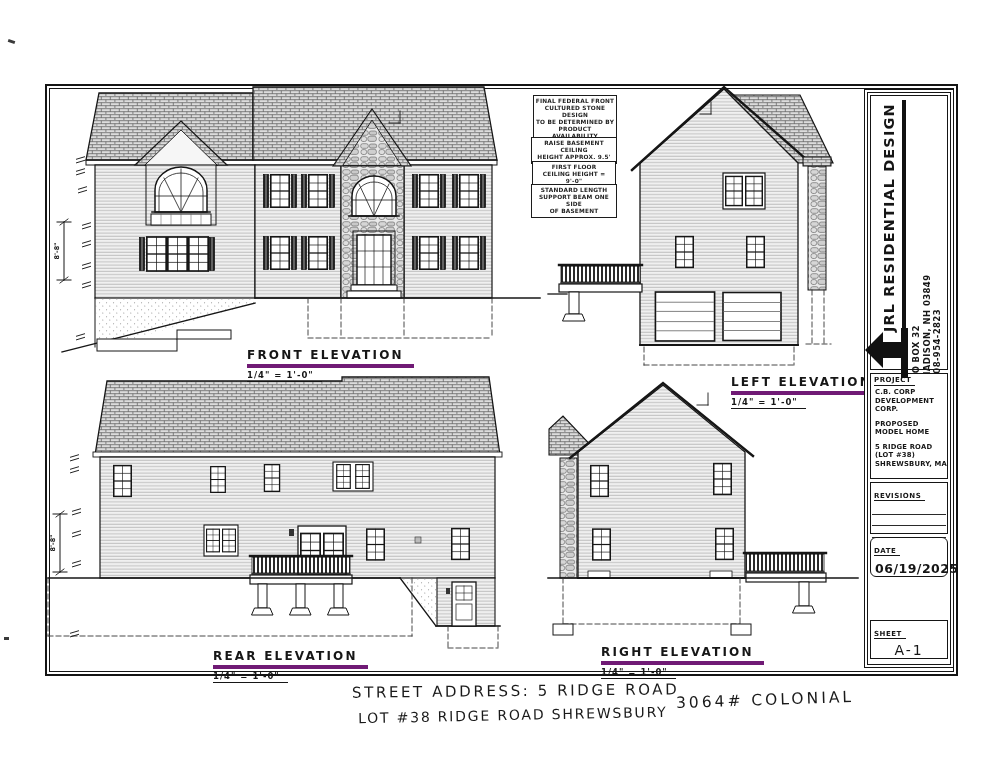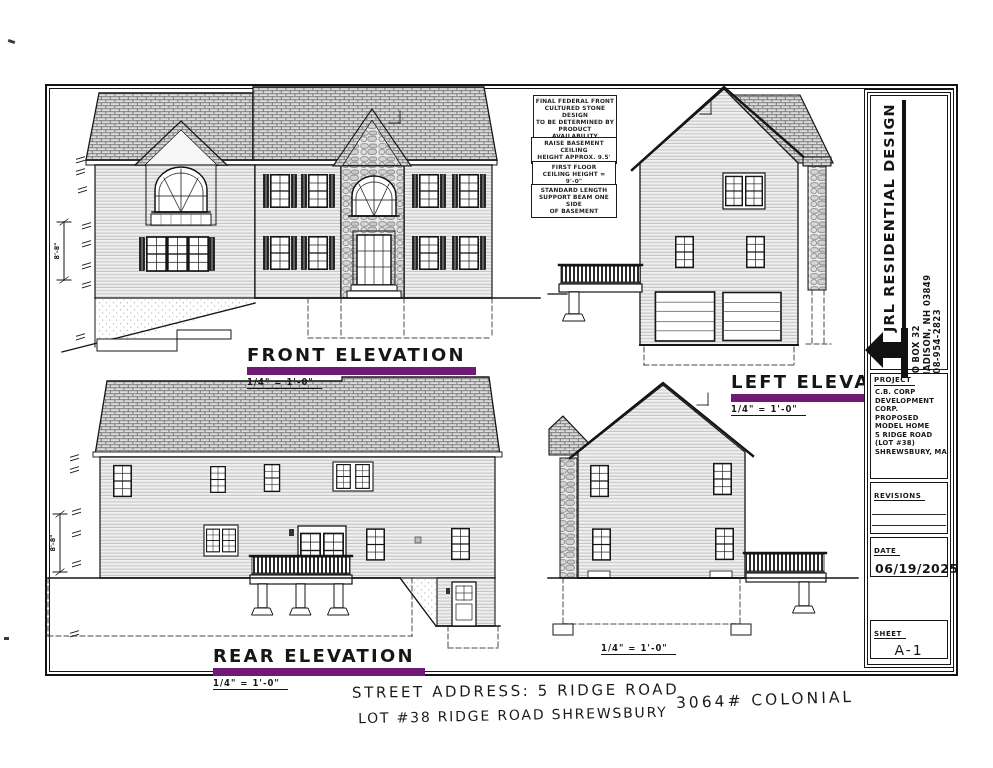--- a/index.html
+++ b/index.html
@@ -4,22 +4,22 @@
 <style>
   html,body{margin:0;padding:0;background:#e9e9e9;}
   .page{position:relative;width:993px;height:768px;background:#ffffff;overflow:hidden;
         font-family:"Liberation Sans",sans-serif;color:#161616;box-sizing:border-box;}
   .abs{position:absolute;box-sizing:border-box;}
   
   .frame{left:45px;top:84px;width:913px;height:592px;border:2.5px solid #151515;}
   .frame-inner{position:absolute;left:2px;top:2px;right:2px;bottom:2px;border:1px solid #151515;}
   
   .elev-label{position:absolute;white-space:nowrap;font-family:"DejaVu Sans",sans-serif;}
-  .elev-label .t{display:inline-block;font-size:18px;font-weight:bold;letter-spacing:2.2px;
-                 border-bottom:8px solid #701a75;padding:0 10px 2px 0;}
+  .elev-label .t{display:inline-block;font-size:12px;font-weight:bold;letter-spacing:2.2px;
+                 border-bottom:4px solid #701a75;padding:0 10px 2px 0;}
   .elev-label .s{display:block;font-size:8.5px;font-weight:bold;letter-spacing:1px;
                  border-bottom:1.3px solid #161616;width:fit-content;margin-top:2px;padding:0 8px 1px 0;}
   
   .note{position:absolute;border:1.1px solid #1c1c1c;background:#fff;text-align:center;
         font-family:"DejaVu Sans",sans-serif;font-size:5.8px;font-weight:bold;letter-spacing:.2px;
         line-height:1.22;padding:2px 1px;color:#222;box-sizing:border-box;}
   .note span{display:block;}
   
   .dim-label{position:absolute;font-family:"DejaVu Sans",sans-serif;font-size:6.5px;font-weight:bold;
              transform:rotate(-90deg);white-space:nowrap;}
@@ -35,25 +35,25 @@
   .tb-company{position:absolute;left:56px;top:10px;font-size:14.5px;font-weight:bold;
               letter-spacing:1.1px;white-space:nowrap;}
   .tb-underline{position:absolute;left:6px;top:31px;width:282px;height:3.5px;background:#111;}
   .tb-addr{position:absolute;left:8px;top:40px;font-size:8.5px;font-weight:bold;letter-spacing:.4px;
            line-height:10.5px;white-space:nowrap;}
   .tb-addr span{display:block;}
   .tb-label{display:inline-block;font-size:7px;font-weight:bold;letter-spacing:.5px;
             border-bottom:1px solid #161616;margin:2px 0 2px 3px;padding-right:4px;}
   .tb-project{height:112px;font-size:6.8px;font-weight:bold;letter-spacing:.2px;line-height:8.6px;}
   .tb-project .ln{display:block;margin-left:4px;}
-  .tb-project .gap{}
+  .tb-project .gap{margin-top:6px;}
   .tb-rev{height:52px;}
   .rev-row{height:10.5px;border-bottom:1px solid #2a2a2a;margin:0 1px;}
   .rev-row:last-child{border-bottom:none;}
-  .tb-date{height:42px;}
+  .tb-date{height:42px;border-radius:6px;}
   .tb-date .val{display:block;font-size:12.5px;font-weight:bold;letter-spacing:.5px;margin:3px 0 0 4px;}
   .tb-sheet{flex:1;margin-top:40px;}
   .tb-sheet .val{display:block;text-align:center;font-size:14px;font-weight:normal;letter-spacing:2px;margin-top:1px;}
   
   .hand{position:absolute;font-family:"DejaVu Sans",sans-serif;color:#1a1a1a;white-space:nowrap;}
   .hand1{left:352px;top:682px;font-size:15px;letter-spacing:2.6px;transform:rotate(-.6deg);}
   .hand2{left:358px;top:707px;font-size:14px;letter-spacing:1.8px;transform:rotate(-1.2deg);}
   .hand3{left:676px;top:691px;font-size:15.5px;letter-spacing:3px;transform:rotate(-2deg);}
   .speck{position:absolute;background:#3a3a3a;}
 </style>
@@ -354,20 +354,21 @@
   </div>
   <div class="elev-label" style="left:731px;top:371px;">
     <span class="t">LEFT ELEVATION</span>
     <span class="s">1/4" = 1'-0"</span>
   </div>
   <div class="elev-label" style="left:213px;top:645px;">
     <span class="t">REAR ELEVATION</span>
     <span class="s">1/4" = 1'-0"</span>
   </div>
   <div class="elev-label" style="left:601px;top:641px;">
+    <span class="t">RIGHT ELEVATION</span>
     <span class="s">1/4" = 1'-0"</span>
   </div>
 
   <span class="dim-label" style="left:48px;top:247px;">8'-8"</span>
   <span class="dim-label" style="left:44px;top:539px;">8'-8"</span>
 
   <div class="abs tb">
     <div class="tb-in">
 
       <div class="tb-sec tb-logo">

